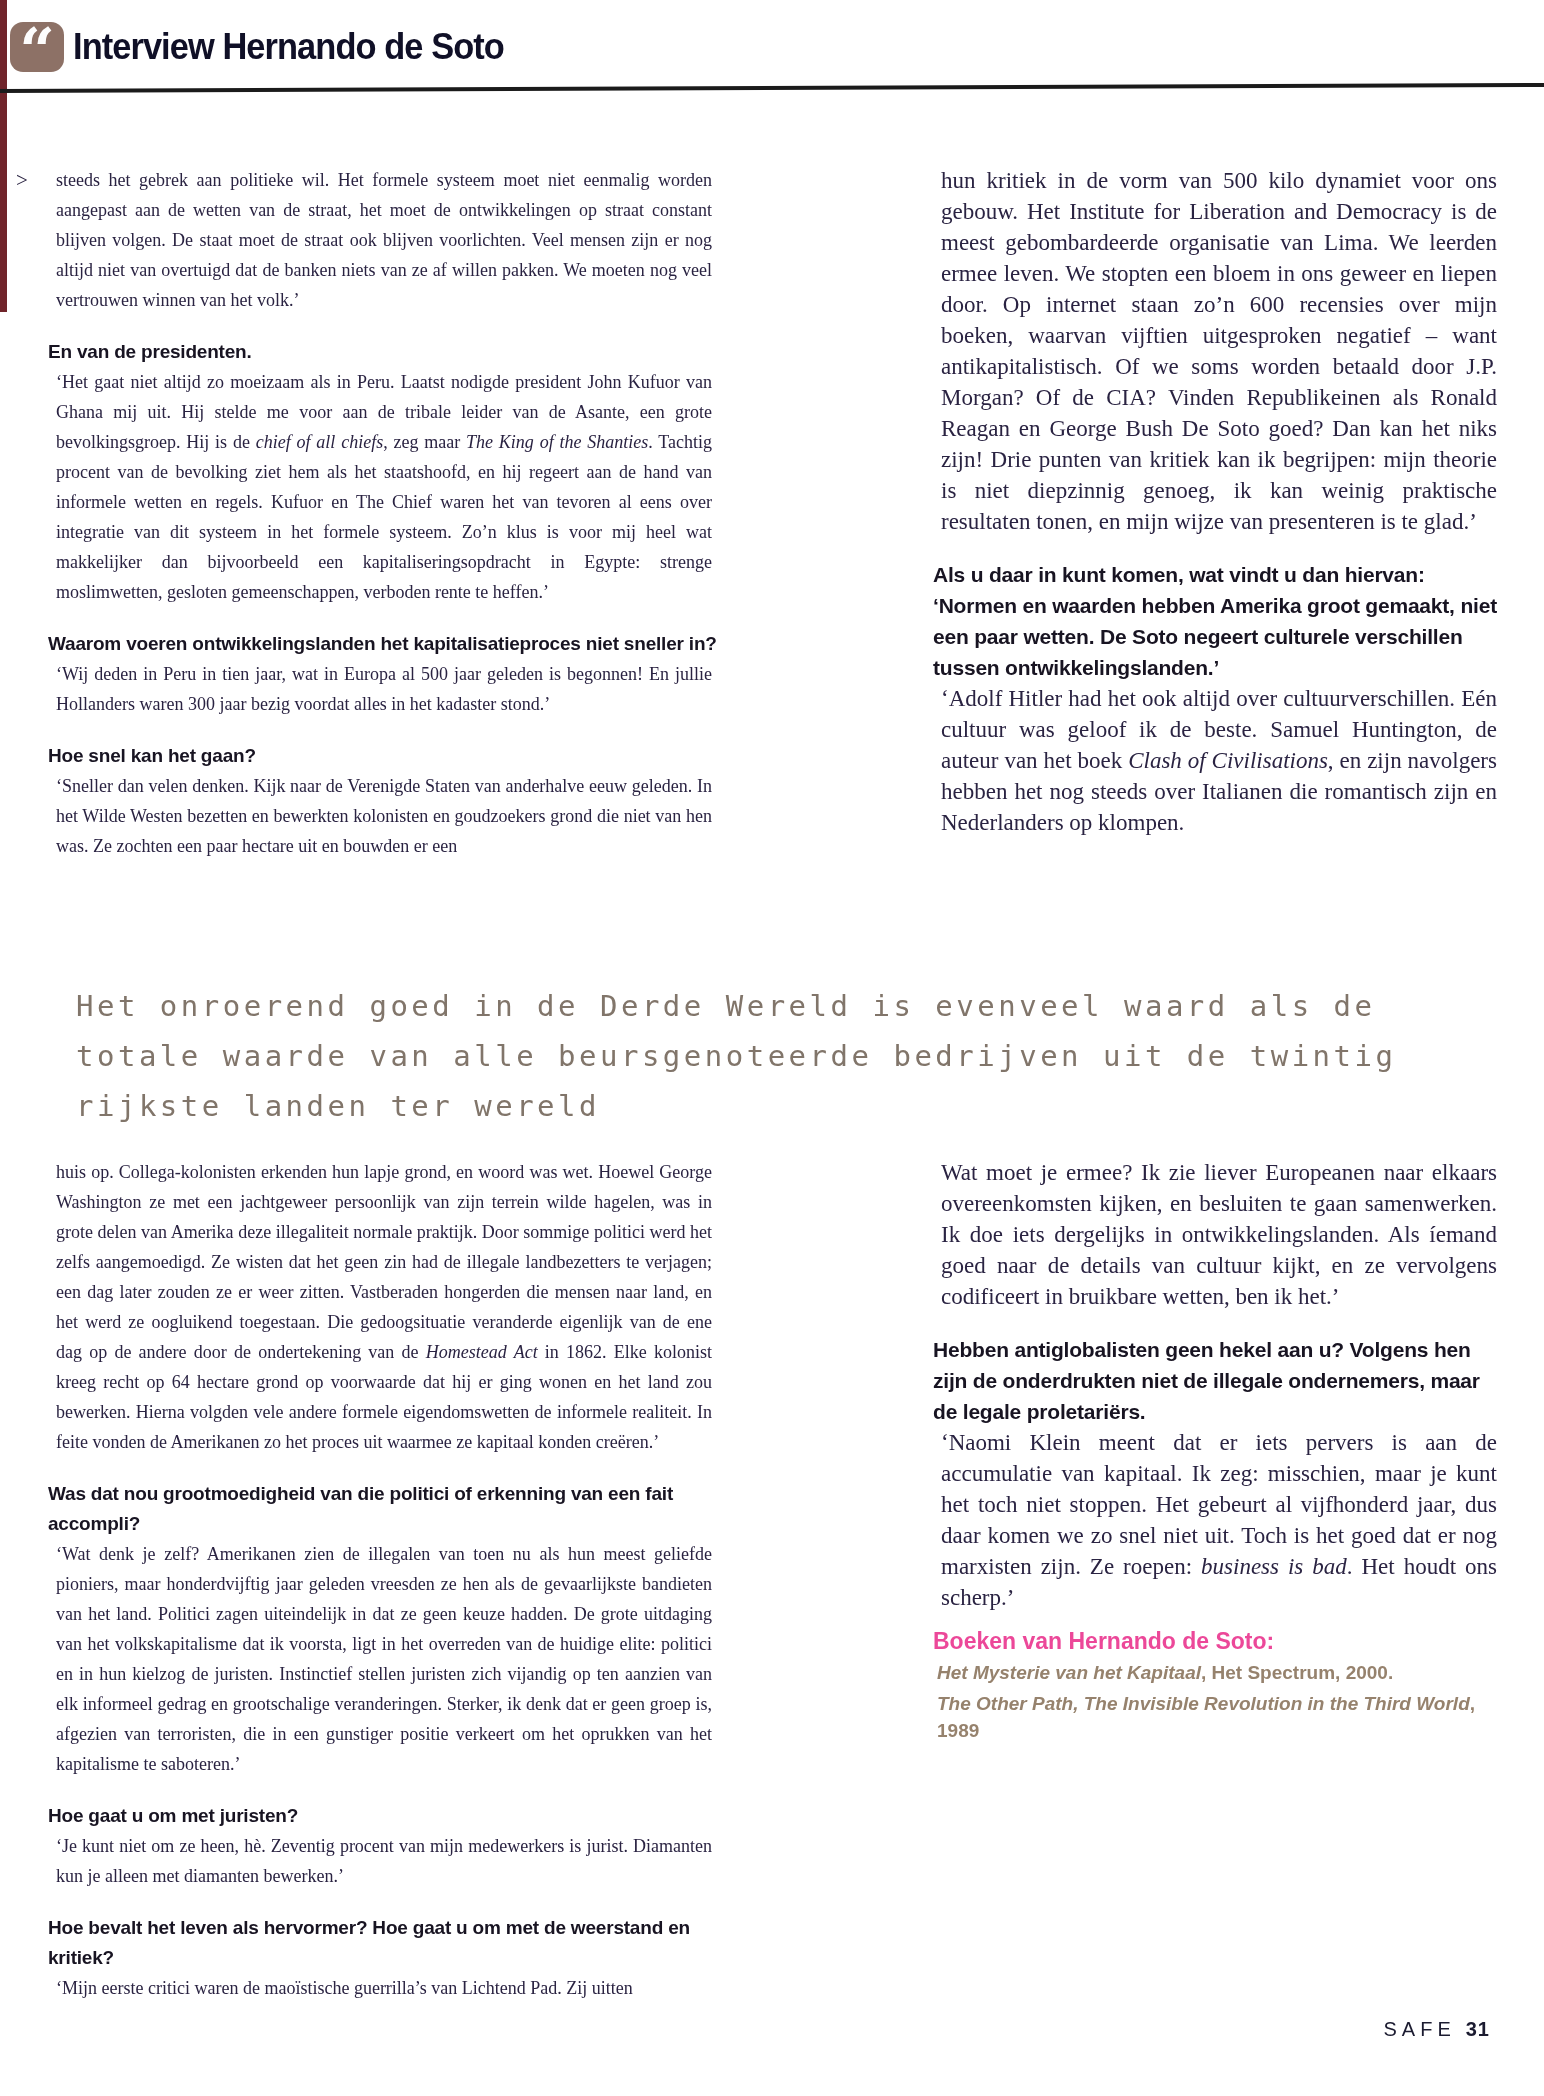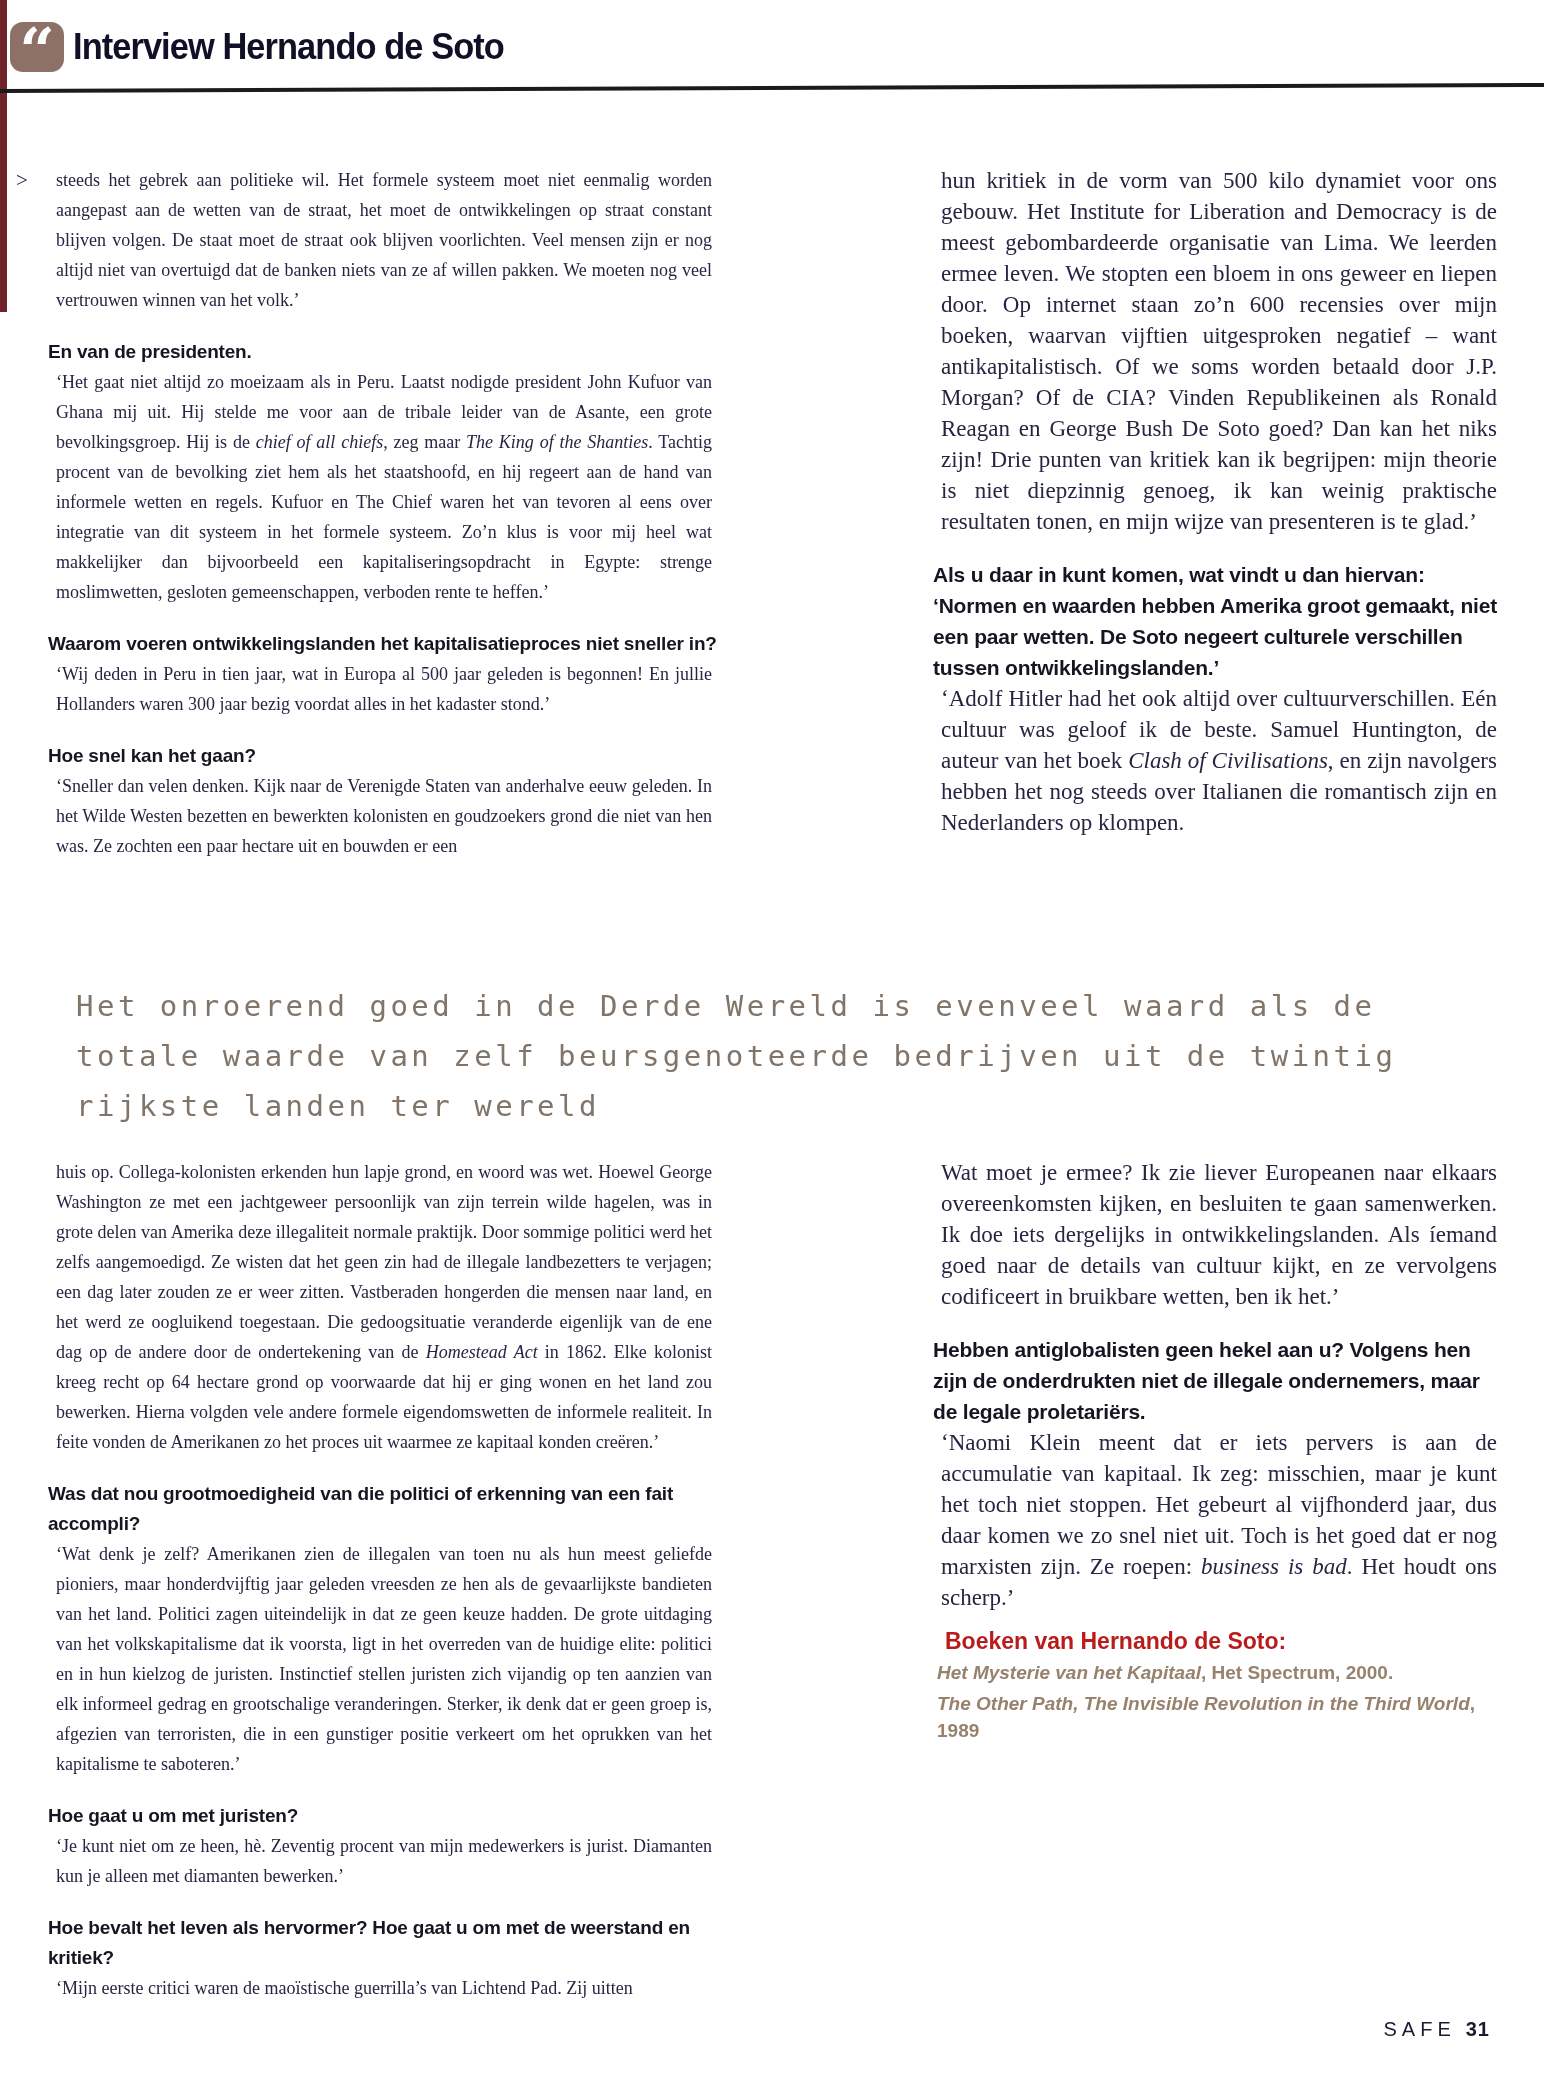--- a/index.html
+++ b/index.html
@@ -108,25 +108,25 @@
     font-family:"Liberation Sans", sans-serif;
     font-size:15px; line-height:21px;
     font-weight:700;
     text-align:center;
     margin-left:8px;
     vertical-align:-2px;
   }
 
   .books { margin-top:14px; }
   .books h3 {
-    margin:0 0 4px 12px;
+    margin:0 0 4px 0;
     font-family:"Liberation Sans", sans-serif;
     font-weight:700;
     font-size:23px; line-height:28px;
-    color:#b91c1c;
+    color:#ec4899;
   }
   .book {
     margin:4px;
     font-family:"Liberation Sans", sans-serif;
     font-weight:700;
     font-size:19px; line-height:27px;
     color:#96826d;
     text-align:left;
   }
 
@@ -169,21 +169,21 @@
         <h2 class="q">Hoe snel kan het gaan?</h2>
         <p class="body">‘Sneller dan velen denken. Kijk naar de Verenigde Staten van anderhalve eeuw geleden. In het Wilde Westen bezetten en bewerkten kolonisten en goudzoekers grond die niet van hen was. Ze zochten een paar hectare uit en bouwden er een</p>
       </div>
       <div class="col-right">
         <p class="body">hun kritiek in de vorm van 500 kilo dynamiet voor ons gebouw. Het Institute for Liberation and Democracy is de meest gebombardeerde organisatie van Lima. We leerden ermee leven. We stopten een bloem in ons geweer en liepen door. Op internet staan zo’n 600 recensies over mijn boeken, waarvan vijftien uitgesproken negatief – want antikapitalistisch. Of we soms worden betaald door J.P. Morgan? Of de CIA? Vinden Republikeinen als Ronald Reagan en George Bush De Soto goed? Dan kan het niks zijn! Drie punten van kritiek kan ik begrijpen: mijn theorie is niet diepzinnig genoeg, ik kan weinig praktische resultaten tonen, en mijn wijze van presenteren is te glad.’</p>
         <h2 class="q">Als u daar in kunt komen, wat vindt u dan hiervan: ‘Normen en waarden hebben Amerika groot gemaakt, niet een paar wetten. De Soto negeert culturele verschillen tussen ontwikkelingslanden.’</h2>
         <p class="body">‘Adolf Hitler had het ook altijd over cultuurverschillen. Eén cultuur was geloof ik de beste. Samuel Huntington, de auteur van het boek <i>Clash of Civilisations</i>, en zijn navolgers hebben het nog steeds over Italianen die romantisch zijn en Nederlanders op klompen.</p>
       </div>
     </section>
 
-    <div class="pullquote">Het onroerend goed in de Derde Wereld is evenveel waard als de totale waarde van zelf beursgenoteerde bedrijven uit de twintig rijkste landen ter wereld</div>
+    <div class="pullquote">Het onroerend goed in de Derde Wereld is evenveel waard als de totale waarde van alle beursgenoteerde bedrijven uit de twintig rijkste landen ter wereld</div>
 
     <section class="cols bottom">
       <div class="col-left">
         <p class="body">huis op. Collega-kolonisten erkenden hun lapje grond, en woord was wet. Hoewel George Washington ze met een jachtgeweer persoonlijk van zijn terrein wilde hagelen, was in grote delen van Amerika deze illegaliteit normale praktijk. Door sommige politici werd het zelfs aangemoedigd. Ze wisten dat het geen zin had de illegale landbezetters te verjagen; een dag later zouden ze er weer zitten. Vastberaden hongerden die mensen naar land, en het werd ze oogluikend toegestaan. Die gedoogsituatie veranderde eigenlijk van de ene dag op de andere door de ondertekening van de <i>Homestead Act</i> in 1862. Elke kolonist kreeg recht op 64 hectare grond op voorwaarde dat hij er ging wonen en het land zou bewerken. Hierna volgden vele andere formele eigendomswetten de informele realiteit. In feite vonden de Amerikanen zo het proces uit waarmee ze kapitaal konden creëren.’</p>
         <h2 class="q">Was dat nou grootmoedigheid van die politici of erkenning van een fait accompli?</h2>
         <p class="body">‘Wat denk je zelf? Amerikanen zien de illegalen van toen nu als hun meest geliefde pioniers, maar honderdvijftig jaar geleden vreesden ze hen als de gevaarlijkste bandieten van het land. Politici zagen uiteindelijk in dat ze geen keuze hadden. De grote uitdaging van het volkskapitalisme dat ik voorsta, ligt in het overreden van de huidige elite: politici en in hun kielzog de juristen. Instinctief stellen juristen zich vijandig op ten aanzien van elk informeel gedrag en grootschalige veranderingen. Sterker, ik denk dat er geen groep is, afgezien van terroristen, die in een gunstiger positie verkeert om het oprukken van het kapitalisme te saboteren.’</p>
         <h2 class="q">Hoe gaat u om met juristen?</h2>
         <p class="body">‘Je kunt niet om ze heen, hè. Zeventig procent van mijn medewerkers is jurist. Diamanten kun je alleen met diamanten bewerken.’</p>
         <h2 class="q">Hoe bevalt het leven als hervormer? Hoe gaat u om met de weerstand en kritiek?</h2>
         <p class="body">‘Mijn eerste critici waren de maoïstische guerrilla’s van Lichtend Pad. Zij uitten</p>

